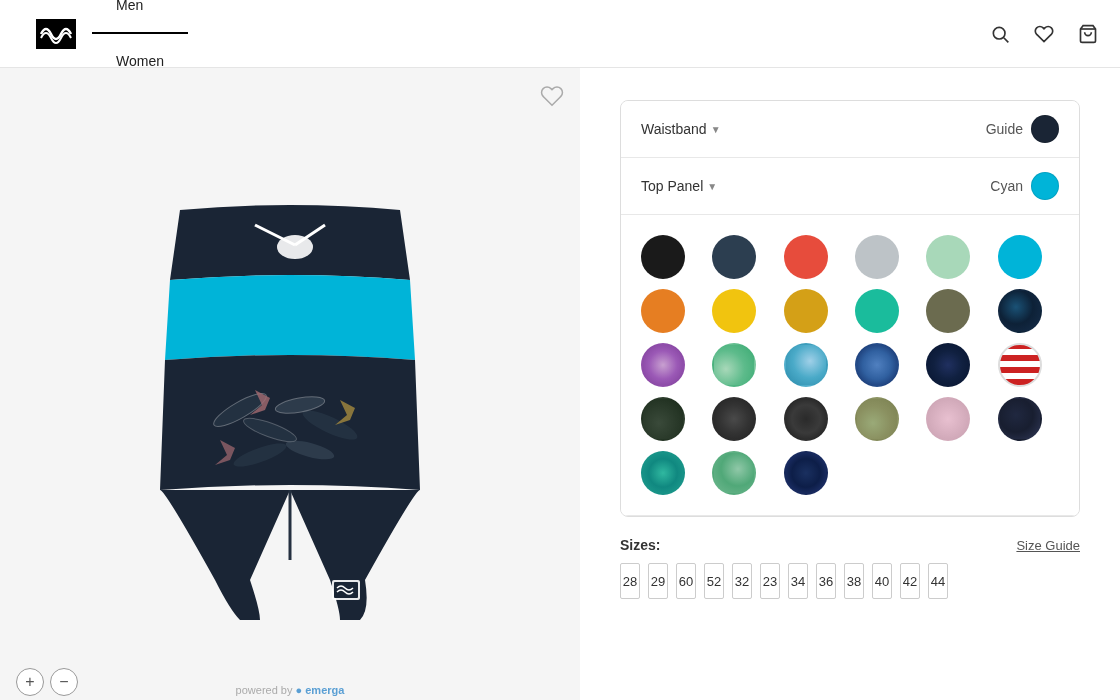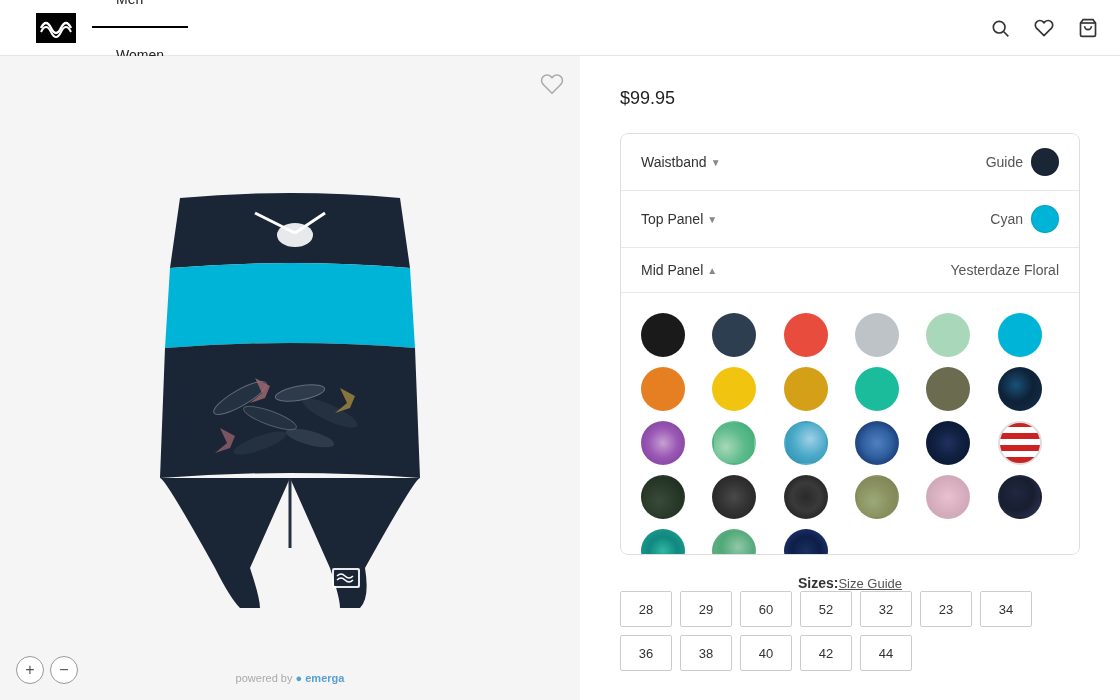--- a/index.html
+++ b/index.html
@@ -2,21 +2,21 @@
 <html><head>
   <meta charset="utf-8">
   <style>
     * { box-sizing: border-box; margin: 0; padding: 0; }
     body { font-family: -apple-system, BlinkMacSystemFont, 'Segoe UI', Arial, sans-serif; background: #fff; width: 1120px; height: 700px; overflow: hidden; }
 
     
     .header {
       display: flex;
       align-items: center;
-      height: 56px;
+      height: 68px;
       border-bottom: 1px solid #e5e5e5;
       padding: 0 20px;
       gap: 0;
     }
     .logo-area {
       width: 72px;
       display: flex;
       align-items: center;
       justify-content: center;
     }
@@ -221,41 +221,42 @@
       overflow: hidden;
       flex-shrink: 0;
     }
 
     
     .sizes-section {
       margin-top: 20px;
     }
     .sizes-header {
       display: flex;
-      justify-content: center;
-      align-items: center;
+      justify-content: space-between;
+      align-items: center;
+      margin-bottom: 10px;
     }
     .sizes-label {
       font-size: 14px;
       font-weight: 600;
       color: #333;
     }
     .size-guide-link {
       font-size: 13px;
       color: #555;
       cursor: pointer;
       text-decoration: underline;
     }
     .sizes-grid {
       display: flex;
       flex-wrap: wrap;
       gap: 8px;
     }
     .size-btn {
-      width: 52px;
+      width: 20px;
       height: 36px;
       border: 1px solid #ccc;
       background: #fff;
       font-size: 13px;
       color: #333;
       cursor: pointer;
       display: flex;
       align-items: center;
       justify-content: center;
       border-radius: 2px;
@@ -355,21 +356,20 @@
     <div class="zoom-controls">
       <button class="zoom-btn">+</button>
       <button class="zoom-btn">−</button>
     </div>
     <div class="powered-by">
       <span>powered by</span> <span style="color:#5a9fd4;font-weight:700;margin-top:24px;">● emerga</span>
     </div>
   </div>
 
   <div class="product-details-panel">
-    <div class="product-price">$99.95</div>
 
     <div class="customizer-box">
       <div class="customizer-inner">
 
         <div class="option-row">
           <span class="option-label">
             <span>Waistband</span>
             <span class="chevron">▼</span>
           </span>
           <span class="option-value">
@@ -382,29 +382,20 @@
           <span class="option-label">
             <span>Top Panel</span>
             <span class="chevron">▼</span>
           </span>
           <span class="option-value">
             <span>Cyan</span>
             <span class="color-swatch" style="background-color: #00b4d8;"></span>
           </span>
         </div>
 
-        <div class="mid-panel-header">
-          <span class="option-label">
-            <span>Mid Panel</span>
-            <span class="chevron">▲</span>
-          </span>
-          <span class="option-value">
-            <span>Yesterdaze Floral</span>
-          </span>
-        </div>
 
         <div class="mid-panel-expanded">
           <div class="color-grid">
 
             <div class="color-circle" style="background:#1a1a1a;"></div>
             <div class="color-circle" style="background:#2c3e50;"></div>
             <div class="color-circle" style="background:#e74c3c;"></div>
             <div class="color-circle" style="background:#bdc3c7;"></div>
             <div class="color-circle" style="background:#a8d8b9;"></div>
             <div class="color-circle" style="background:#00b4d8;"></div>

